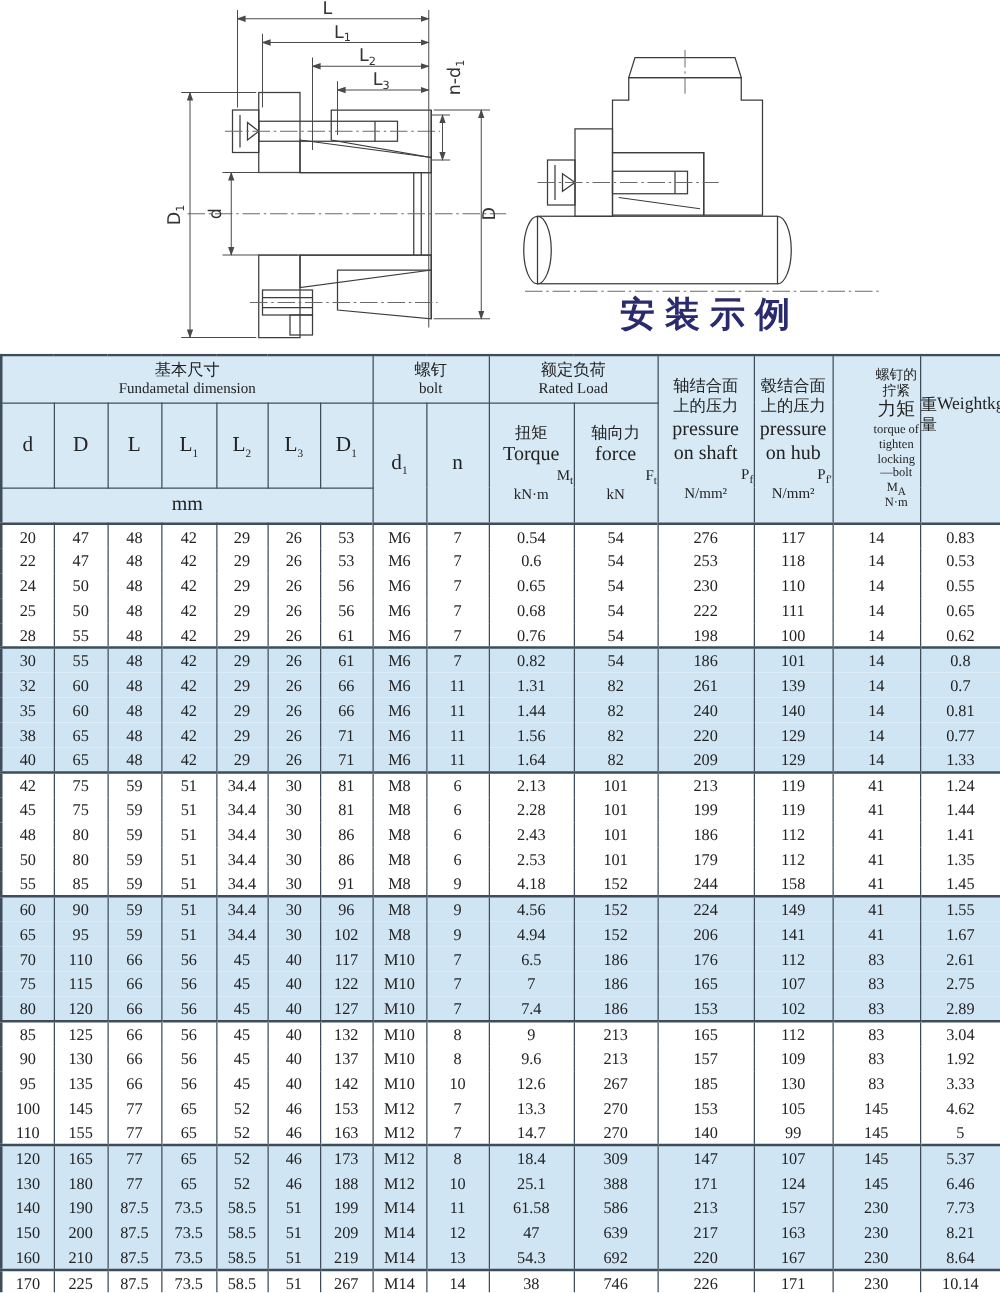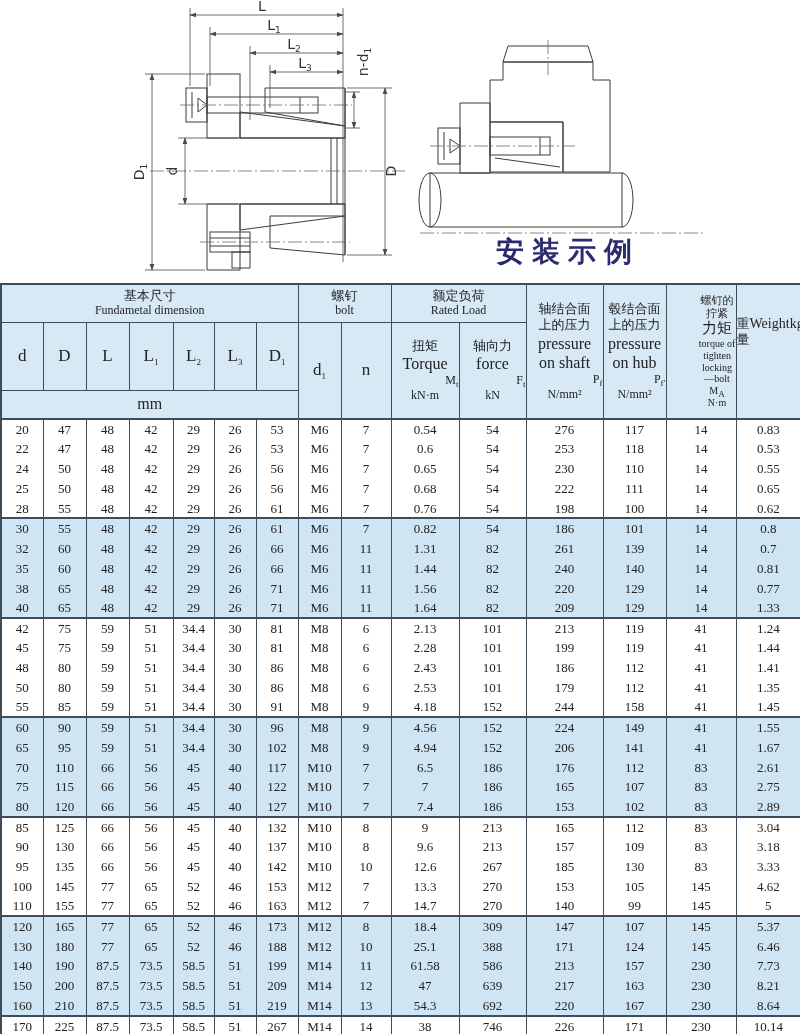--- a/index.html
+++ b/index.html
@@ -624,21 +624,21 @@
           <td>45</td>
           <td>40</td>
           <td>137</td>
           <td>M10</td>
           <td>8</td>
           <td>9.6</td>
           <td>213</td>
           <td>157</td>
           <td>109</td>
           <td>83</td>
-          <td>3.18</td>
+          <td>1.92</td>
         </tr>
         <tr>
           <td>95</td>
           <td>135</td>
           <td>66</td>
           <td>56</td>
           <td>45</td>
           <td>40</td>
           <td>142</td>
           <td>M10</td>

